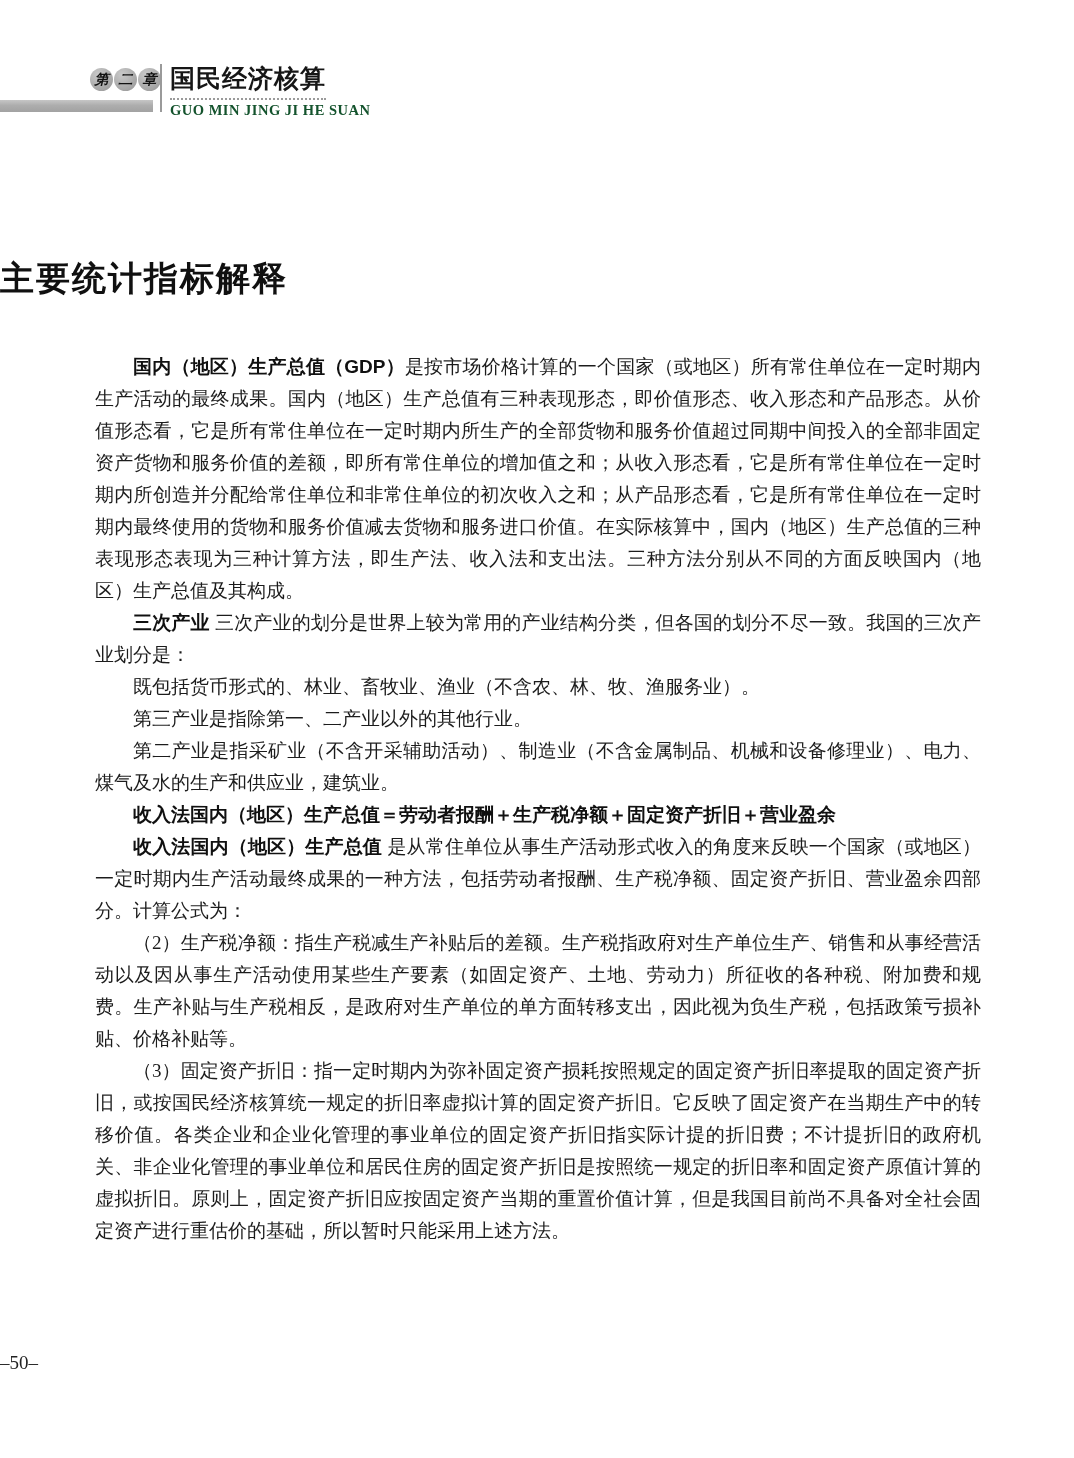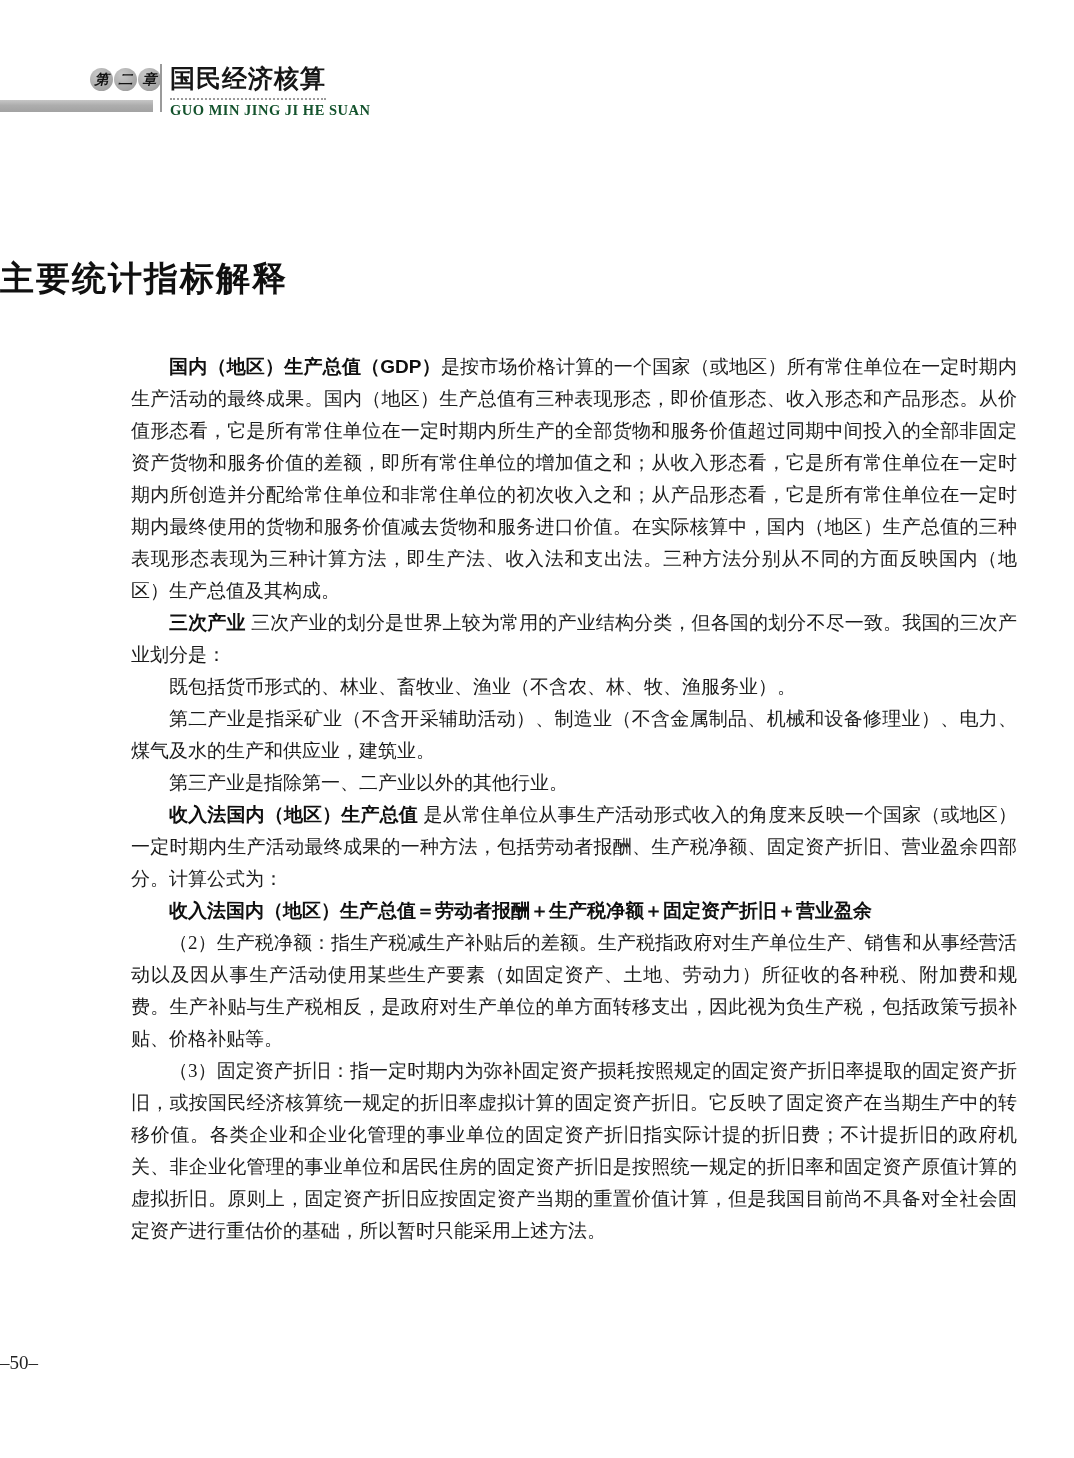--- a/index.html
+++ b/index.html
@@ -51,21 +51,20 @@
     font-family: "Liberation Sans", "DejaVu Sans", sans-serif;
     font-weight: bold; font-size: 34px; letter-spacing: 2px; color: #101010;
   }
 
   
   .body-text {
     position: absolute; top: 351px; left: 95px; width: 886px;
     font-size: 19px; line-height: 32px;
     text-align: justify;
     color: #1c1c1c;
-    margin-left: 36px;
   }
   .para { text-indent: 2em; }
   .lead {
     font-family: "Liberation Sans", "DejaVu Sans", sans-serif;
     font-weight: bold;
     font-style: normal;
     color: #101010;
   }
 
   
@@ -93,23 +92,23 @@
       <div class="chapter-pinyin">GUO MIN JING JI HE SUAN</div>
     </div>
   </div>
 
   <div class="doc-title">主要统计指标解释</div>
 
   <div class="body-text">
     <p class="para"><b class="lead">国内（地区）生产总值（GDP）</b><span>是按市场价格计算的一个国家（或地区）所有常住单位在一定时期内生产活动的最终成果。国内（地区）生产总值有三种表现形态，即价值形态、收入形态和产品形态。从价值形态看，它是所有常住单位在一定时期内所生产的全部货物和服务价值超过同期中间投入的全部非固定资产货物和服务价值的差额，即所有常住单位的增加值之和；从收入形态看，它是所有常住单位在一定时期内所创造并分配给常住单位和非常住单位的初次收入之和；从产品形态看，它是所有常住单位在一定时期内最终使用的货物和服务价值减去货物和服务进口价值。在实际核算中，国内（地区）生产总值的三种表现形态表现为三种计算方法，即生产法、收入法和支出法。三种方法分别从不同的方面反映国内（地区）生产总值及其构成。</span></p>
     <p class="para"><b class="lead">三次产业 </b><span>三次产业的划分是世界上较为常用的产业结构分类，但各国的划分不尽一致。我国的三次产业划分是：</span></p>
     <p class="para"><b class="lead"></b><span>既包括货币形式的、林业、畜牧业、渔业（不含农、林、牧、渔服务业）。</span></p>
+    <p class="para"><b class="lead"></b><span>第三产业是指除第一、二产业以外的其他行业。</span></p>
     <p class="para"><b class="lead"></b><span>第二产业是指采矿业（不含开采辅助活动）、制造业（不含金属制品、机械和设备修理业）、电力、煤气及水的生产和供应业，建筑业。</span></p>
-    <p class="para"><b class="lead"></b><span>第三产业是指除第一、二产业以外的其他行业。</span></p>
+    <p class="para"><b class="lead">收入法国内（地区）生产总值＝劳动者报酬＋生产税净额＋固定资产折旧＋营业盈余</b><span></span></p>
     <p class="para"><b class="lead">收入法国内（地区）生产总值 </b><span>是从常住单位从事生产活动形式收入的角度来反映一个国家（或地区）一定时期内生产活动最终成果的一种方法，包括劳动者报酬、生产税净额、固定资产折旧、营业盈余四部分。计算公式为：</span></p>
-    <p class="para"><b class="lead">收入法国内（地区）生产总值＝劳动者报酬＋生产税净额＋固定资产折旧＋营业盈余</b><span></span></p>
     <p class="para"><b class="lead"></b><span>（2）生产税净额：指生产税减生产补贴后的差额。生产税指政府对生产单位生产、销售和从事经营活动以及因从事生产活动使用某些生产要素（如固定资产、土地、劳动力）所征收的各种税、附加费和规费。生产补贴与生产税相反，是政府对生产单位的单方面转移支出，因此视为负生产税，包括政策亏损补贴、价格补贴等。</span></p>
     <p class="para"><b class="lead"></b><span>（3）固定资产折旧：指一定时期内为弥补固定资产损耗按照规定的固定资产折旧率提取的固定资产折旧，或按国民经济核算统一规定的折旧率虚拟计算的固定资产折旧。它反映了固定资产在当期生产中的转移价值。各类企业和企业化管理的事业单位的固定资产折旧指实际计提的折旧费；不计提折旧的政府机关、非企业化管理的事业单位和居民住房的固定资产折旧是按照统一规定的折旧率和固定资产原值计算的虚拟折旧。原则上，固定资产折旧应按固定资产当期的重置价值计算，但是我国目前尚不具备对全社会固定资产进行重估价的基础，所以暂时只能采用上述方法。</span></p>
   </div>
 
   <div class="page-footer">–50–</div>
 
 </div>
 
 </body></html>

